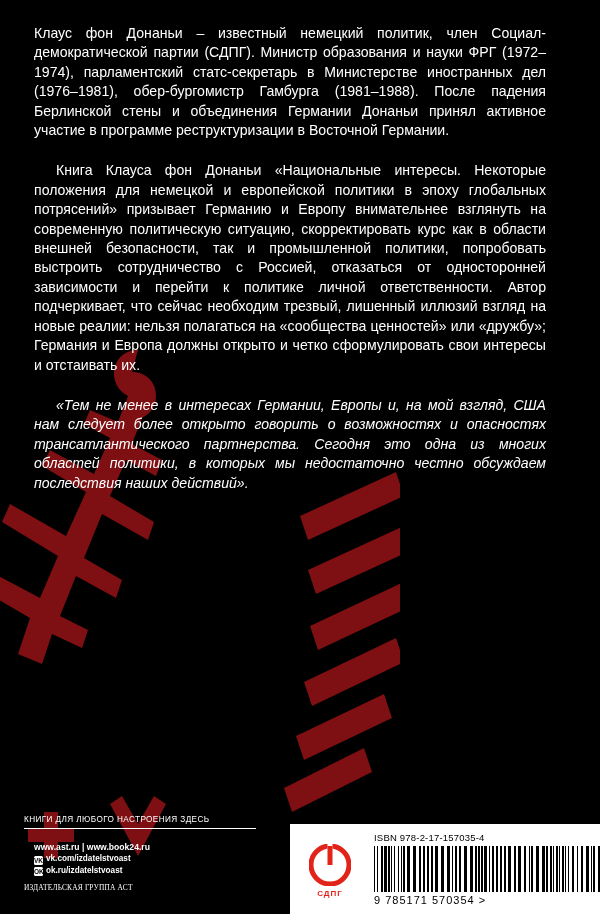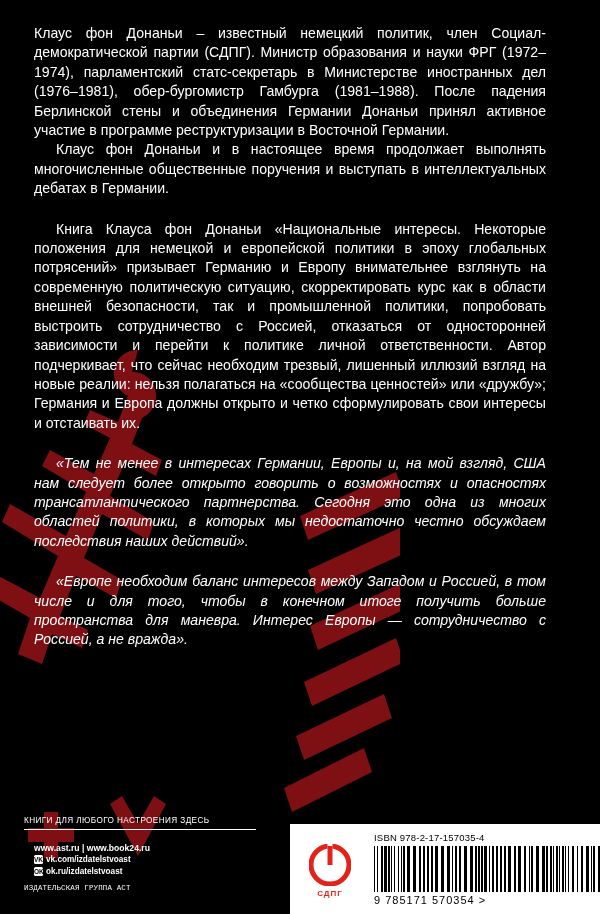--- a/index.html
+++ b/index.html
@@ -108,39 +108,39 @@
     font-weight: bold;
     color: #ffffff;
     line-height: 11.5px;
     font-family: "Liberation Sans", sans-serif;
     white-space: nowrap;
   }
   .ast-links .line.small {
     font-weight: bold;
     font-size: 8.2px;
   }
-  .soc { display: flex; align-items: center; gap: 3px; }
+  .soc { display: flex; align-items: flex-end; gap: 3px; }
   .soc-ic {
     display: inline-block;
     width: 9px; height: 9px;
     border-radius: 1.5px;
     background: #ffffff;
     color: #000;
     font-size: 6.5px;
     line-height: 9px;
     text-align: center;
     font-weight: bold;
   }
   .imprint {
     margin-top: 7px;
     font-size: 7.4px;
     letter-spacing: 0.2px;
     color: #ffffff;
     text-transform: uppercase;
-    font-family: Liberation Mono, monospace;
+    font-family: Liberation Serif, serif;
   }
 
   
   .footer-right {
     position: absolute;
     right: 0;
     bottom: 0;
     width: 310px;
     height: 90px;
     background: #ffffff;
@@ -228,33 +228,31 @@
 
         <path d="M230 474 l28 52 28 -52 -12 -8 -16 28 -16 -28z"></path>
       </g>
     </svg>
   </div>
 </div>
 
 <div class="content">
 
   <p>Клаус фон Донаньи – известный немецкий политик, член Социал-демократической партии (СДПГ). Министр образования и науки ФРГ (1972–1974), парламентский статс-секретарь в Министерстве иностранных дел (1976–1981), обер-бургомистр Гамбурга (1981–1988). После падения Берлинской стены и объединения Германии Донаньи принял активное участие в программе реструктуризации в Восточной Германии.</p>
-  <p class="indent">Клаус фон Донаньи и в настоящее время продолжает выполнять многочисленные общественные поручения и выступать в интеллектуальных дебатах в Германии.</p>
 
   <div class="block-gap-lg"></div>
 
   <p class="indent">Книга Клауса фон Донаньи «Национальные интересы. Некоторые положения для немецкой и европейской политики в эпоху глобальных потрясений» призывает Германию и Европу внимательнее взглянуть на современную политическую ситуацию, скорректировать курс как в области внешней безопасности, так и промышленной политики, попробовать выстроить сотрудничество с Россией, отказаться от односторонней зависимости и перейти к политике личной ответственности. Автор подчеркивает, что сейчас необходим трезвый, лишенный иллюзий взгляд на новые реалии: нельзя полагаться на «сообщества ценностей» или «дружбу»; Германия и Европа должны открыто и четко сформулировать свои интересы и отстаивать их.</p>
 
   <div class="block-gap-lg"></div>
 
   <p class="quote">«Тем не менее в интересах Германии, Европы и, на мой взгляд, США нам следует более открыто говорить о возможностях и опасностях трансатлантического партнерства. Сегодня это одна из многих областей политики, в которых мы недостаточно честно обсуждаем последствия наших действий».</p>
 
   <div class="block-gap-lg"></div>
 
-  <p class="quote">«Европе необходим баланс интересов между Западом и Россией, в том числе и для того, чтобы в конечном итоге получить больше пространства для маневра. Интерес Европы — сотрудничество с Россией, а не вражда».</p>
 
 </div>
 
 <div class="footer">
 
   <div class="footer-left">
     <div class="tagline">КНИГИ ДЛЯ ЛЮБОГО НАСТРОЕНИЯ ЗДЕСЬ</div>
     <div class="rule"></div>
 
     <div class="ast-row">

